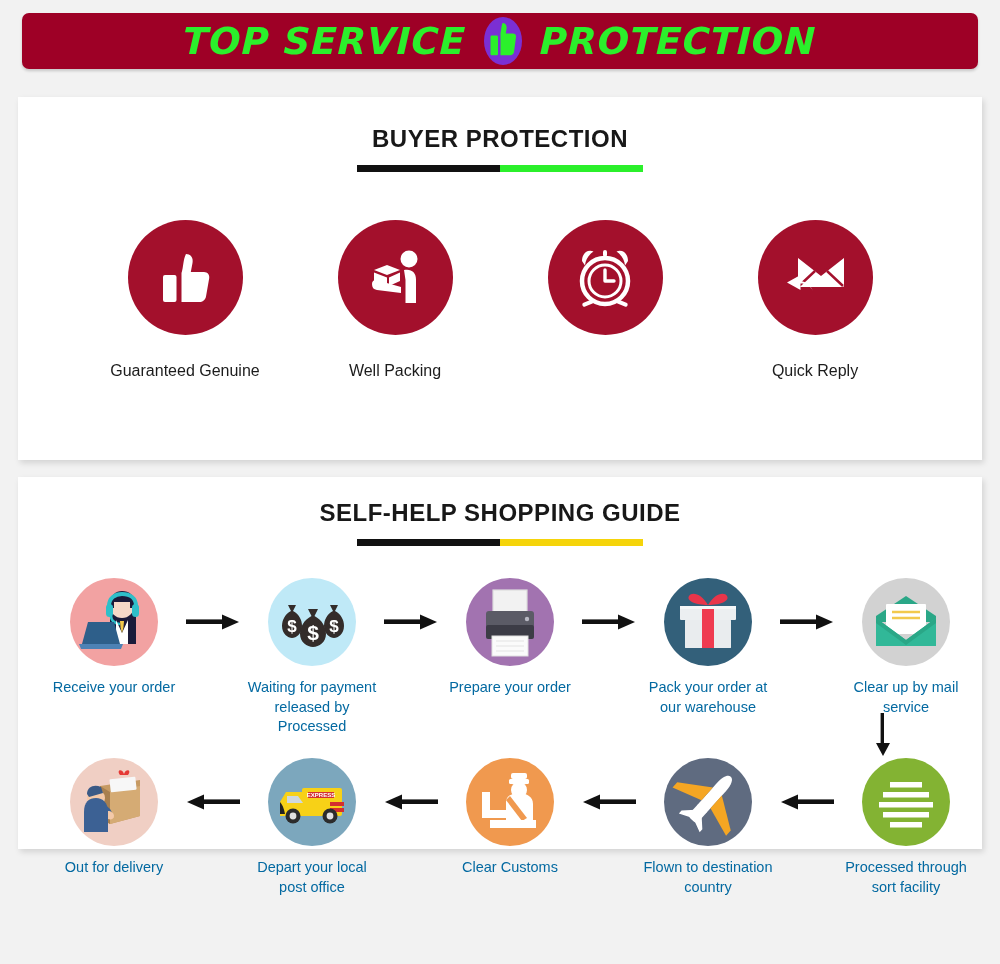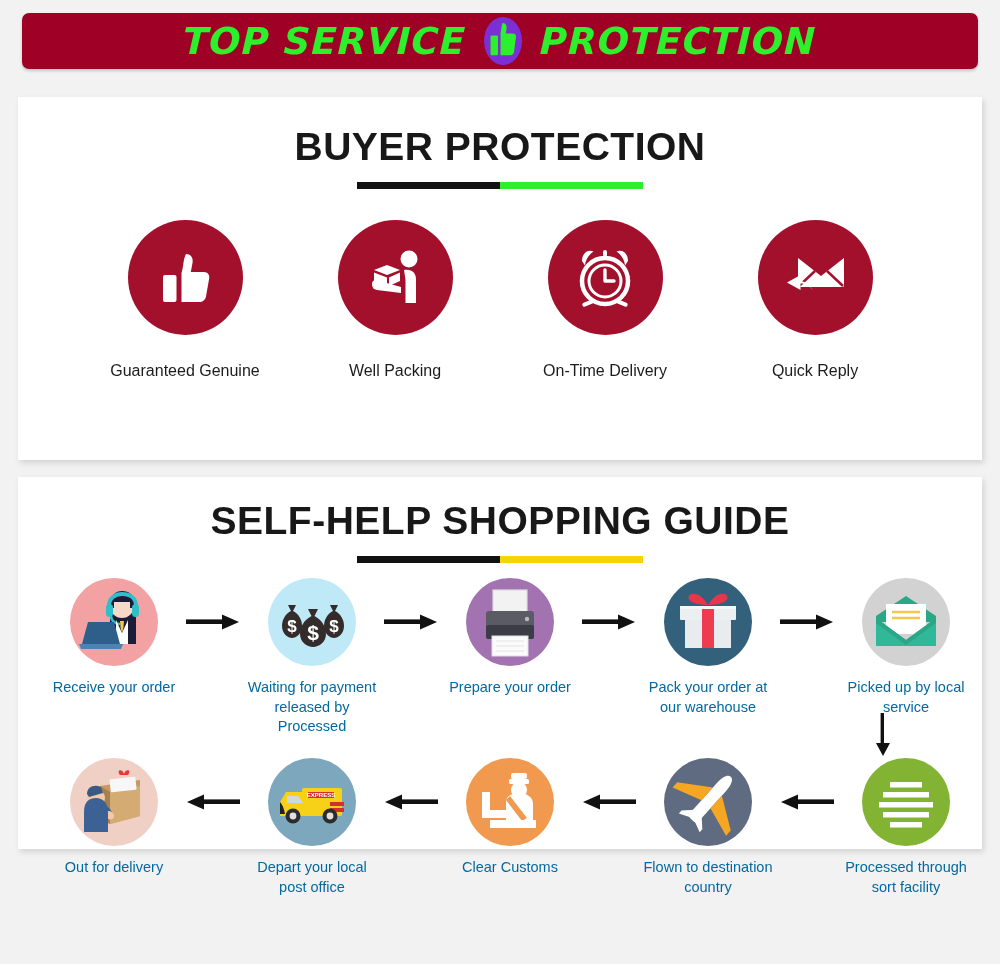--- a/index.html
+++ b/index.html
@@ -76,21 +76,21 @@
     width: 964px;
     height: 372px;
   }
 
   
   .section-title-wrap {
     text-align: center;
   }
   .section-title {
     font-family: "Liberation Sans", sans-serif;
-    font-size: 39px;
+    font-size: 24px;
     font-weight: 700;
     color: #181818;
     letter-spacing: 0.5px;
     margin: 0;
     line-height: 1.1;
   }
   .title-rule {
     margin: 13px auto 0 auto;
     height: 7px;
     width: 286px;
@@ -246,21 +246,20 @@
             <path d="M10 16 C10 8 16 4 21.5 6.5 C16.5 10 13.5 15 13 20.5 Z" fill="#ffffff"></path>
             <path d="M56 16 C56 8 50 4 44.5 6.5 C49.5 10 52.5 15 53 20.5 Z" fill="#ffffff"></path>
             <rect x="31" y="5" width="4" height="7" rx="2" fill="#ffffff"></rect>
             <circle cx="33" cy="36" r="23" fill="none" stroke="#ffffff" stroke-width="4.5"></circle>
             <circle cx="33" cy="36" r="16" fill="none" stroke="#ffffff" stroke-width="3"></circle>
             <path d="M33 25 L33 36 L42 36" fill="none" stroke="#ffffff" stroke-width="3.4" stroke-linecap="round" stroke-linejoin="round"></path>
             <rect x="10" y="56" width="12" height="4.2" rx="2" fill="#ffffff" transform="rotate(-22 16 58)"></rect>
             <rect x="44" y="56" width="12" height="4.2" rx="2" fill="#ffffff" transform="rotate(22 50 58)"></rect>
           </svg>
         </div>
-        <div class="feature-label">On-Time Delivery</div>
       </div>
 
       <div class="feature">
         <div class="feature-badge" style="background:#a3102c;">
           <svg width="66" height="62" viewBox="0 0 66 62" aria-hidden="true">
             <rect x="16" y="9" width="46" height="31" rx="1.5" fill="#ffffff"></rect>
             <path d="M16 9 L39 27 L62 9 Z" fill="#a3102c"></path>
             <path d="M16 9 L39 27 L62 9" fill="none" stroke="#a3102c" stroke-width="3"></path>
             <path d="M17 39 L33 24 M61 39 L45 24" stroke="#a3102c" stroke-width="2.4"></path>
             <path d="M12 34 C20 33 28 36 31 44 C29 39 24 36.5 18.5 36.5 L18.5 43 L5 35.5 L18.5 28 L18.5 34 Z" fill="#ffffff"></path>
@@ -388,21 +387,21 @@
             <path d="M44 18 L74 38 L74 44 L14 44 L14 38 Z" fill="#2aa787"></path>
             <rect x="24" y="26" width="40" height="30" rx="1" fill="#ffffff"></rect>
             <g stroke="#f2c94c" stroke-width="2.6">
               <line x1="30" y1="34" x2="58" y2="34"></line>
               <line x1="30" y1="40" x2="58" y2="40"></line>
             </g>
             <path d="M14 40 L44 62 L74 40 L74 68 L14 68 Z" fill="#31b898"></path>
             <path d="M14 40 L44 62 L74 40 L74 45 L44 67 L14 45 Z" fill="#2aa787"></path>
           </svg>
         </div>
-        <div class="flow-label">Picked up by local service</div>
+        <div class="flow-label">Clear up by mail service</div>
       </div>
 
     </div>
 
     <div class="down-arrow">
       <svg width="18" height="44" viewBox="0 0 18 44" aria-hidden="true">
         <rect x="6.6" y="0" width="3.4" height="32" fill="#111111"></rect>
         <path d="M2 30 L9 43 L16 30 Z" fill="#111111"></path>
       </svg>
     </div>

